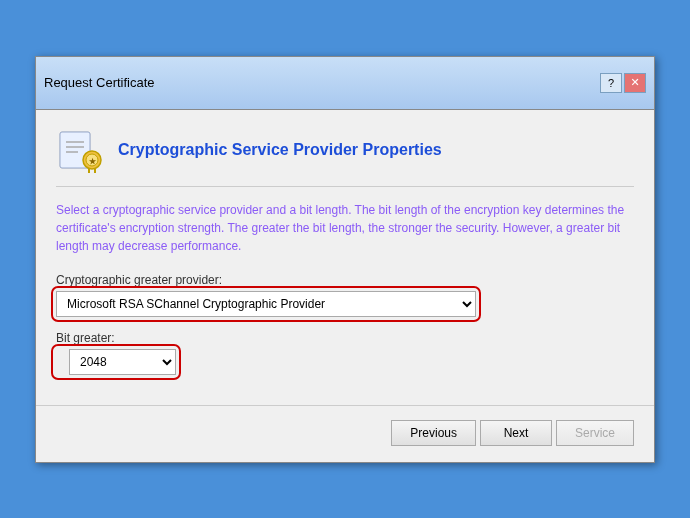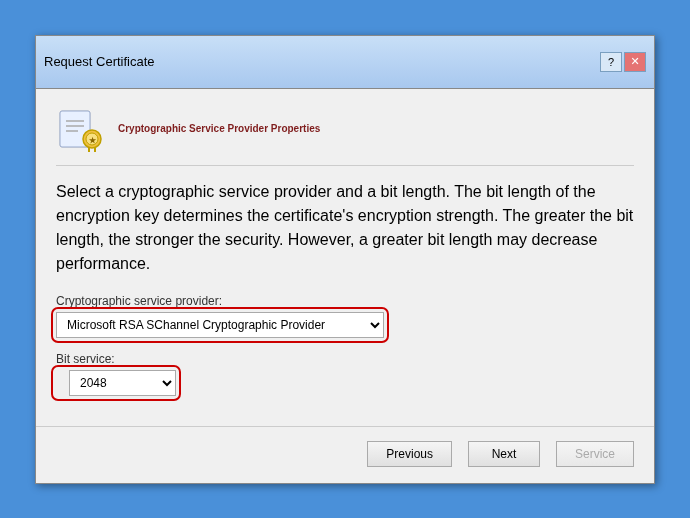--- a/index.html
+++ b/index.html
@@ -62,39 +62,39 @@
       padding-bottom: 12px;
       border-bottom: 1px solid #ccc;
     }
     .header-icon {
       width: 48px;
       height: 48px;
       margin-right: 14px;
       flex-shrink: 0;
     }
     .header-title {
-      font-size: 10px;
+      font-size: 16px;
       font-weight: bold;
-      color: #7f1d1d;
+      color: #1d4ed8;
     }
     .description {
-      font-size: 16px;
-      color: #000000;
+      font-size: 12px;
+      color: #8b5cf6;
       line-height: 1.5;
       margin-bottom: 18px;
     }
     .field-label {
       font-size: 12px;
       color: #333;
       margin-bottom: 4px;
     }
     .dropdown-wrapper {
       position: relative;
       display: inline-block;
-      width: 328px;
+      width: 420px;
       margin-bottom: 14px;
     }
     .dropdown-wrapper.highlighted {
       outline: 2px solid #cc0000;
       outline-offset: 3px;
       border-radius: 2px;
     }
     .dropdown-wrapper select {
       width: 100%;
       padding: 4px 6px;
@@ -105,21 +105,21 @@
       height: 26px;
       cursor: pointer;
     }
     .dropdown-wrapper.small {
       width: 120px;
       padding-left: 13px;
     }
     .footer {
       display: flex;
       justify-content: flex-end;
-      gap: 16px;
+      gap: 4px;
       padding: 14px 20px 16px;
       border-top: 1px solid #ccc;
       background: #f0f0f0;
     }
     .btn {
       padding: 5px 18px;
       font-size: 12px;
       border: 1px solid #aaa;
       background: linear-gradient(to bottom, #f5f5f5, #e0e0e0);
       cursor: pointer;
@@ -158,31 +158,31 @@
           <text x="33" y="38" font-size="8" fill="#886600" font-weight="bold">★</text>
           <rect x="32" y="42" width="2" height="5" fill="#c0a000"></rect>
           <rect x="38" y="42" width="2" height="5" fill="#c0a000"></rect>
         </svg>
       </div>
       <h2 class="header-title">Cryptographic Service Provider Properties</h2>
     </div>
 
     <p class="description">Select a cryptographic service provider and a bit length. The bit length of the encryption key determines the certificate's encryption strength. The greater the bit length, the stronger the security. However, a greater bit length may decrease performance.</p>
 
-    <div class="field-label">Cryptographic service provider:</div>
+    <div class="field-label">Cryptographic greater provider:</div>
     <div class="dropdown-wrapper highlighted">
       <select>
         <option>Microsoft RSA SChannel Cryptographic Provider</option>
         <option>Microsoft Base Cryptographic Provider v1.0</option>
         <option>Microsoft Enhanced Cryptographic Provider v1.0</option>
         <option>Microsoft Strong Cryptographic Provider</option>
       </select>
     </div>
 
-    <div class="field-label">Bit service:</div>
+    <div class="field-label">Bit greater:</div>
     <div class="dropdown-wrapper small highlighted">
       <select>
         <option>512</option>
         <option>1024</option>
         <option selected="">2048</option>
         <option>4096</option>
       </select>
     </div>
   </div>
 

